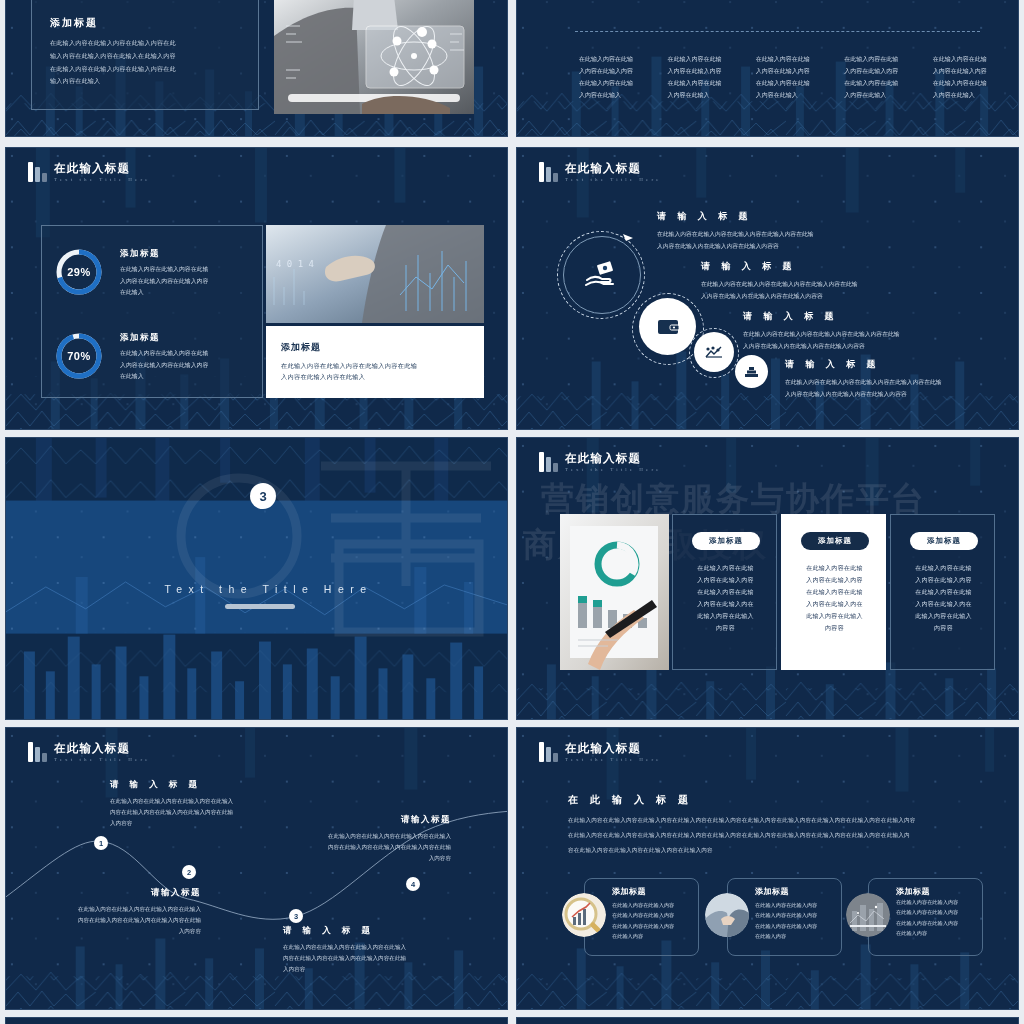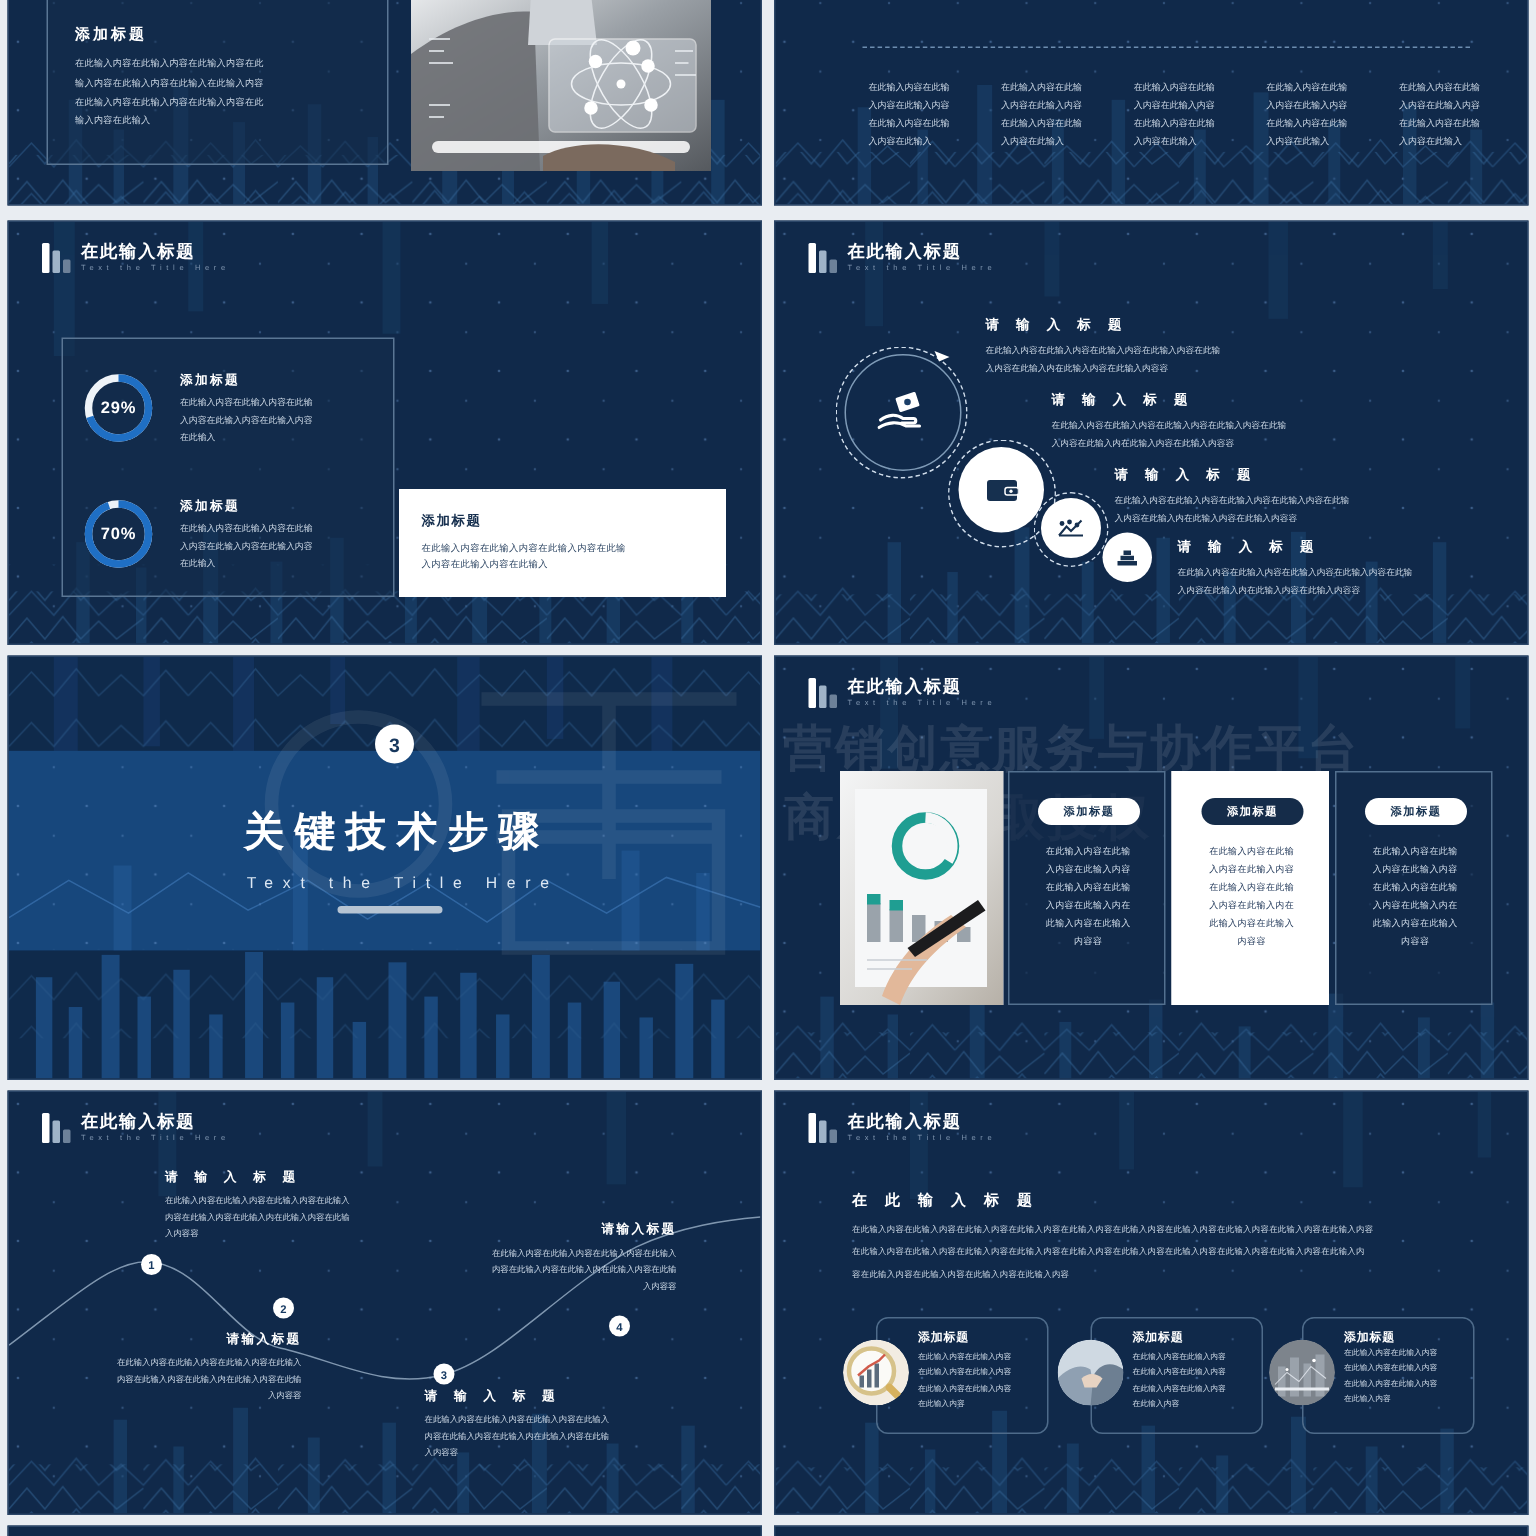--- a/index.html
+++ b/index.html
@@ -21,21 +21,21 @@
   .slide .bg{ position:absolute; inset:0; pointer-events:none; }
   .slide .bg svg{ width:100%; height:100%; display:block; }
 
   
   .hdr{ position:absolute; display:flex; align-items:flex-end; gap:7px; }
   .bars{ display:flex; align-items:flex-end; gap:2px; height:20px; }
   .bars i{ display:block; width:5px; border-radius:1px; }
   .bars i:nth-child(1){ height:20px; background:#ffffff; }
   .bars i:nth-child(2){ height:15px; background:#9fb3c8; }
   .bars i:nth-child(3){ height:9px;  background:#6d8199; }
-  .hdr-txt{ line-height:1; }
+  .hdr-txt{ line-height:1;font-family:Liberation Serif, serif; }
   .hdr-cn{ color:#fff; font-size:11.5px; font-weight:700; letter-spacing:1.2px; white-space:nowrap;}
   .hdr-en{ color:#7d93ad; font-size:5px; letter-spacing:3.1px; margin-top:3px; white-space:nowrap;}
 
   
   .cn-title{ color:#fff; font-weight:700; }
   .body-txt{ color:#cdd9e6; }
   .sp{ letter-spacing:3px;font-family:Liberation Mono, monospace; }
 
   
   .panelbox{
@@ -329,20 +329,35 @@
         <span>70%</span>
       </div>
       <div style="position:absolute;left:78px;top:106px;width:130px;">
         <div class="cn-title" style="font-size:8.5px;letter-spacing:1.5px;">添加标题</div>
         <div class="body-txt" style="font-size:5.9px;line-height:1.95;margin-top:4px;">在此输入内容在此输入内容在此输</div>
         <div class="body-txt" style="font-size:5.9px;line-height:1.95;">入内容在此输入内容在此输入内容</div>
         <div class="body-txt" style="font-size:5.9px;line-height:1.95;">在此输入</div>
       </div>
     </div>
 
+    <div class="photo" style="left:260px; top:77px; width:218px; height:98px;">
+      <svg viewBox="0 0 218 98" preserveAspectRatio="none">
+        <rect width="218" height="98" fill="url(#photoB)"></rect>
+        <path d="M120 0 L218 0 L218 98 L96 98 C100 70 108 30 120 0 Z" fill="#6e737a" opacity=".85"></path>
+        <path d="M60 42 C74 30 92 28 104 34 C112 38 110 48 100 50 L74 56 C64 58 56 52 60 42 Z" fill="#d9cdbf"></path>
+        <g stroke="#79c4ff" stroke-width="1" fill="none" opacity=".8">
+          <path d="M140 86 L140 40 M152 86 L152 30 M164 86 L164 48 M176 86 L176 26 M188 86 L188 52 M200 86 L200 36"></path>
+          <path d="M134 70 L150 52 L166 64 L182 40 L198 58"></path>
+        </g>
+        <g stroke="#bcd8f2" stroke-width="0.8" fill="none" opacity=".65">
+          <path d="M8 80 L8 52 M18 80 L18 62 M28 80 L28 44 M38 80 L38 66"></path>
+        </g>
+        <text x="10" y="42" font-size="9" fill="#e8f1fb" opacity=".8" font-family="monospace">4 0 1 4</text>
+      </svg>
+    </div>
 
     <div class="whitecard" style="left:260px; top:178px; width:218px; height:72px;">
       <div class="t" style="position:absolute;left:15px;top:15px;">添加标题</div>
       <div style="position:absolute;left:15px;top:34px;width:190px;">
         <div class="p">在此输入内容在此输入内容在此输入内容在此输</div>
         <div class="p">入内容在此输入内容在此输入</div>
       </div>
     </div>
   </div>
 
@@ -494,21 +509,20 @@
       </svg>
     </div>
 
     <svg style="position:absolute;left:165px;top:10px;opacity:.07;" width="340" height="200" viewBox="0 0 340 200">
       <circle cx="68" cy="88" r="58" fill="none" stroke="#fff" stroke-width="9"></circle>
       <path d="M150 18 h170 M235 18 v120 M160 70 h150 M160 110 h150" stroke="#fff" stroke-width="9" fill="none"></path>
       <rect x="168" y="96" width="140" height="88" fill="none" stroke="#fff" stroke-width="9"></rect>
     </svg>
 
     <div class="num-badge" style="left:244px; top:45px;">3</div>
-    <div class="div-cn" style="top:98px; left:8px;">关键技术步骤</div>
     <div class="div-en" style="top:145px; left:12px;">Text the Title Here</div>
     <div class="div-rule" style="left:219px; top:166px; width:70px;"></div>
   </div>
 
   <div class="slide" style="left:516px; top:437px; width:503px; height:283px;">
     <div class="bg">
       <svg viewBox="0 0 503 283" preserveAspectRatio="none">
         <rect width="503" height="283" fill="#10294a"></rect>
         <rect width="503" height="283" fill="url(#dots)"></rect>
         <g opacity=".4" fill="#184067">
@@ -538,21 +552,21 @@
           <i></i>
           <i></i>
           <i></i>
         </div>
       <div class="hdr-txt">
         <div class="hdr-cn">在此输入标题</div>
         <div class="hdr-en">Text the Title Here</div>
       </div>
     </div>
 
-    <div class="wm" style="left:5px; top:39px; font-size:33px; letter-spacing:2px;">营销创意服务与协作平台</div>
+    <div class="wm" style="left:24px; top:39px; font-size:33px; letter-spacing:2px;">营销创意服务与协作平台</div>
     <div class="wm" style="left:6px; top:85px; font-size:33px; letter-spacing:2px;">商用请获取授权</div>
 
     <div class="photo" style="left:43px; top:76px; width:109px; height:156px;">
       <svg viewBox="0 0 109 156" preserveAspectRatio="none">
         <rect width="109" height="156" fill="url(#photoC)"></rect>
         <rect x="10" y="12" width="88" height="132" fill="#f6f7f8"></rect>
         <circle cx="57" cy="50" r="19" fill="none" stroke="#1f9e92" stroke-width="7"></circle>
         <path d="M57 31 A19 19 0 0 1 72 60" fill="none" stroke="#f6f7f8" stroke-width="7"></path>
         <g>
           <rect x="18" y="88" width="9" height="26" fill="#9aa3ab"></rect>

